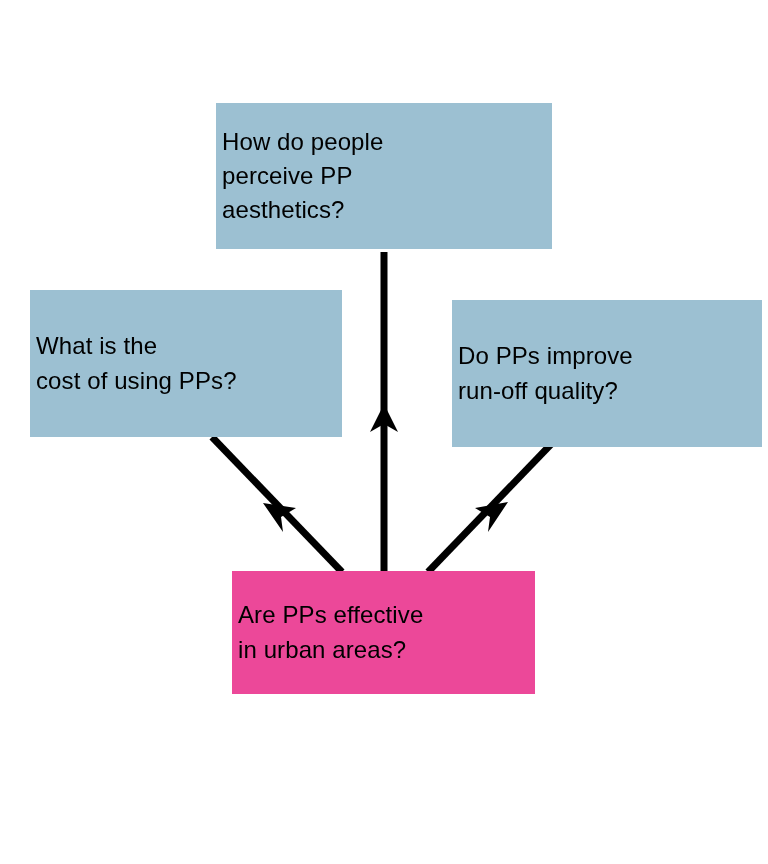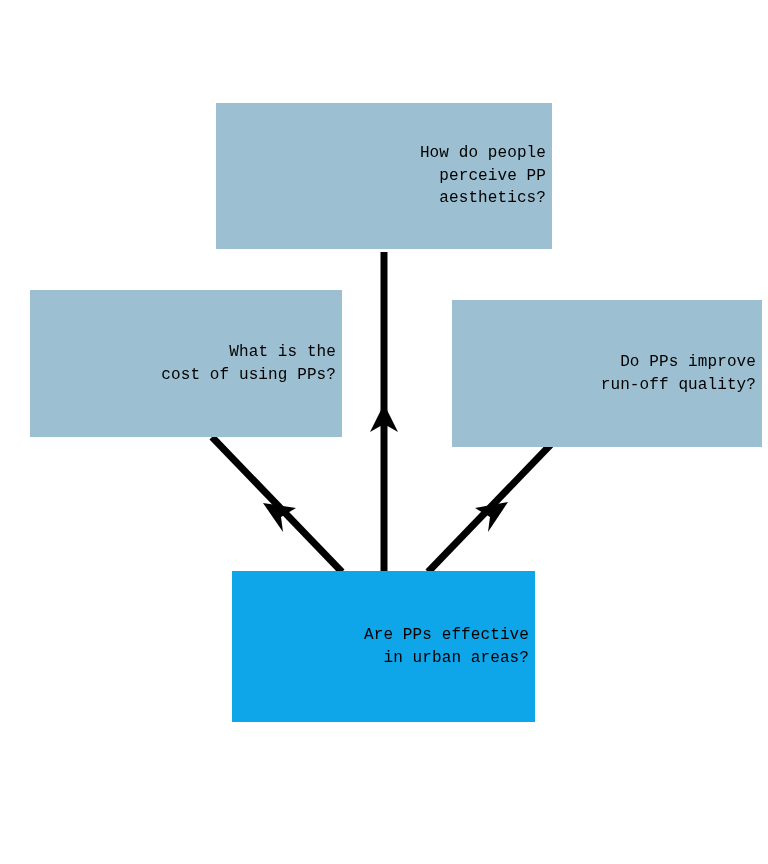--- a/index.html
+++ b/index.html
@@ -27,24 +27,24 @@
     width: 768px;
     height: 864px;
     pointer-events: none;
   }
   .node-box {
     position: absolute;
     box-sizing: border-box;
     display: flex;
     align-items: center;
     justify-content: center;
-    text-align: right;
+    text-align: left;
     color: #000000;
-    font-family: Liberation Mono, monospace;
-    font-size: 16px;
+    font-family: Liberation Sans, sans-serif;
+    font-size: 24px;
     line-height: 1.42;
     letter-spacing: 0.1px;
     white-space: pre-line;
     z-index: 2;
   }
   .node-label {
     display: block;
     width: 100%;
     padding: 0 6px;
     box-sizing: border-box;
@@ -68,22 +68,22 @@
     left: 452px;
     top: 300px;
     width: 310px;
     height: 147px;
     background: #9cc0d2;
   }
   #node-root {
     left: 232px;
     top: 571px;
     width: 303px;
-    height: 151px;
-    background: #0ea5e9;
+    height: 123px;
+    background: #ec4899;
   }
 </style>
 </head>
 <body>
 
 <div id="diagram-canvas">
 
   <svg id="arrow-layer" viewBox="0 0 768 864" width="768" height="864" xmlns="http://www.w3.org/2000/svg">
 
     <g>

